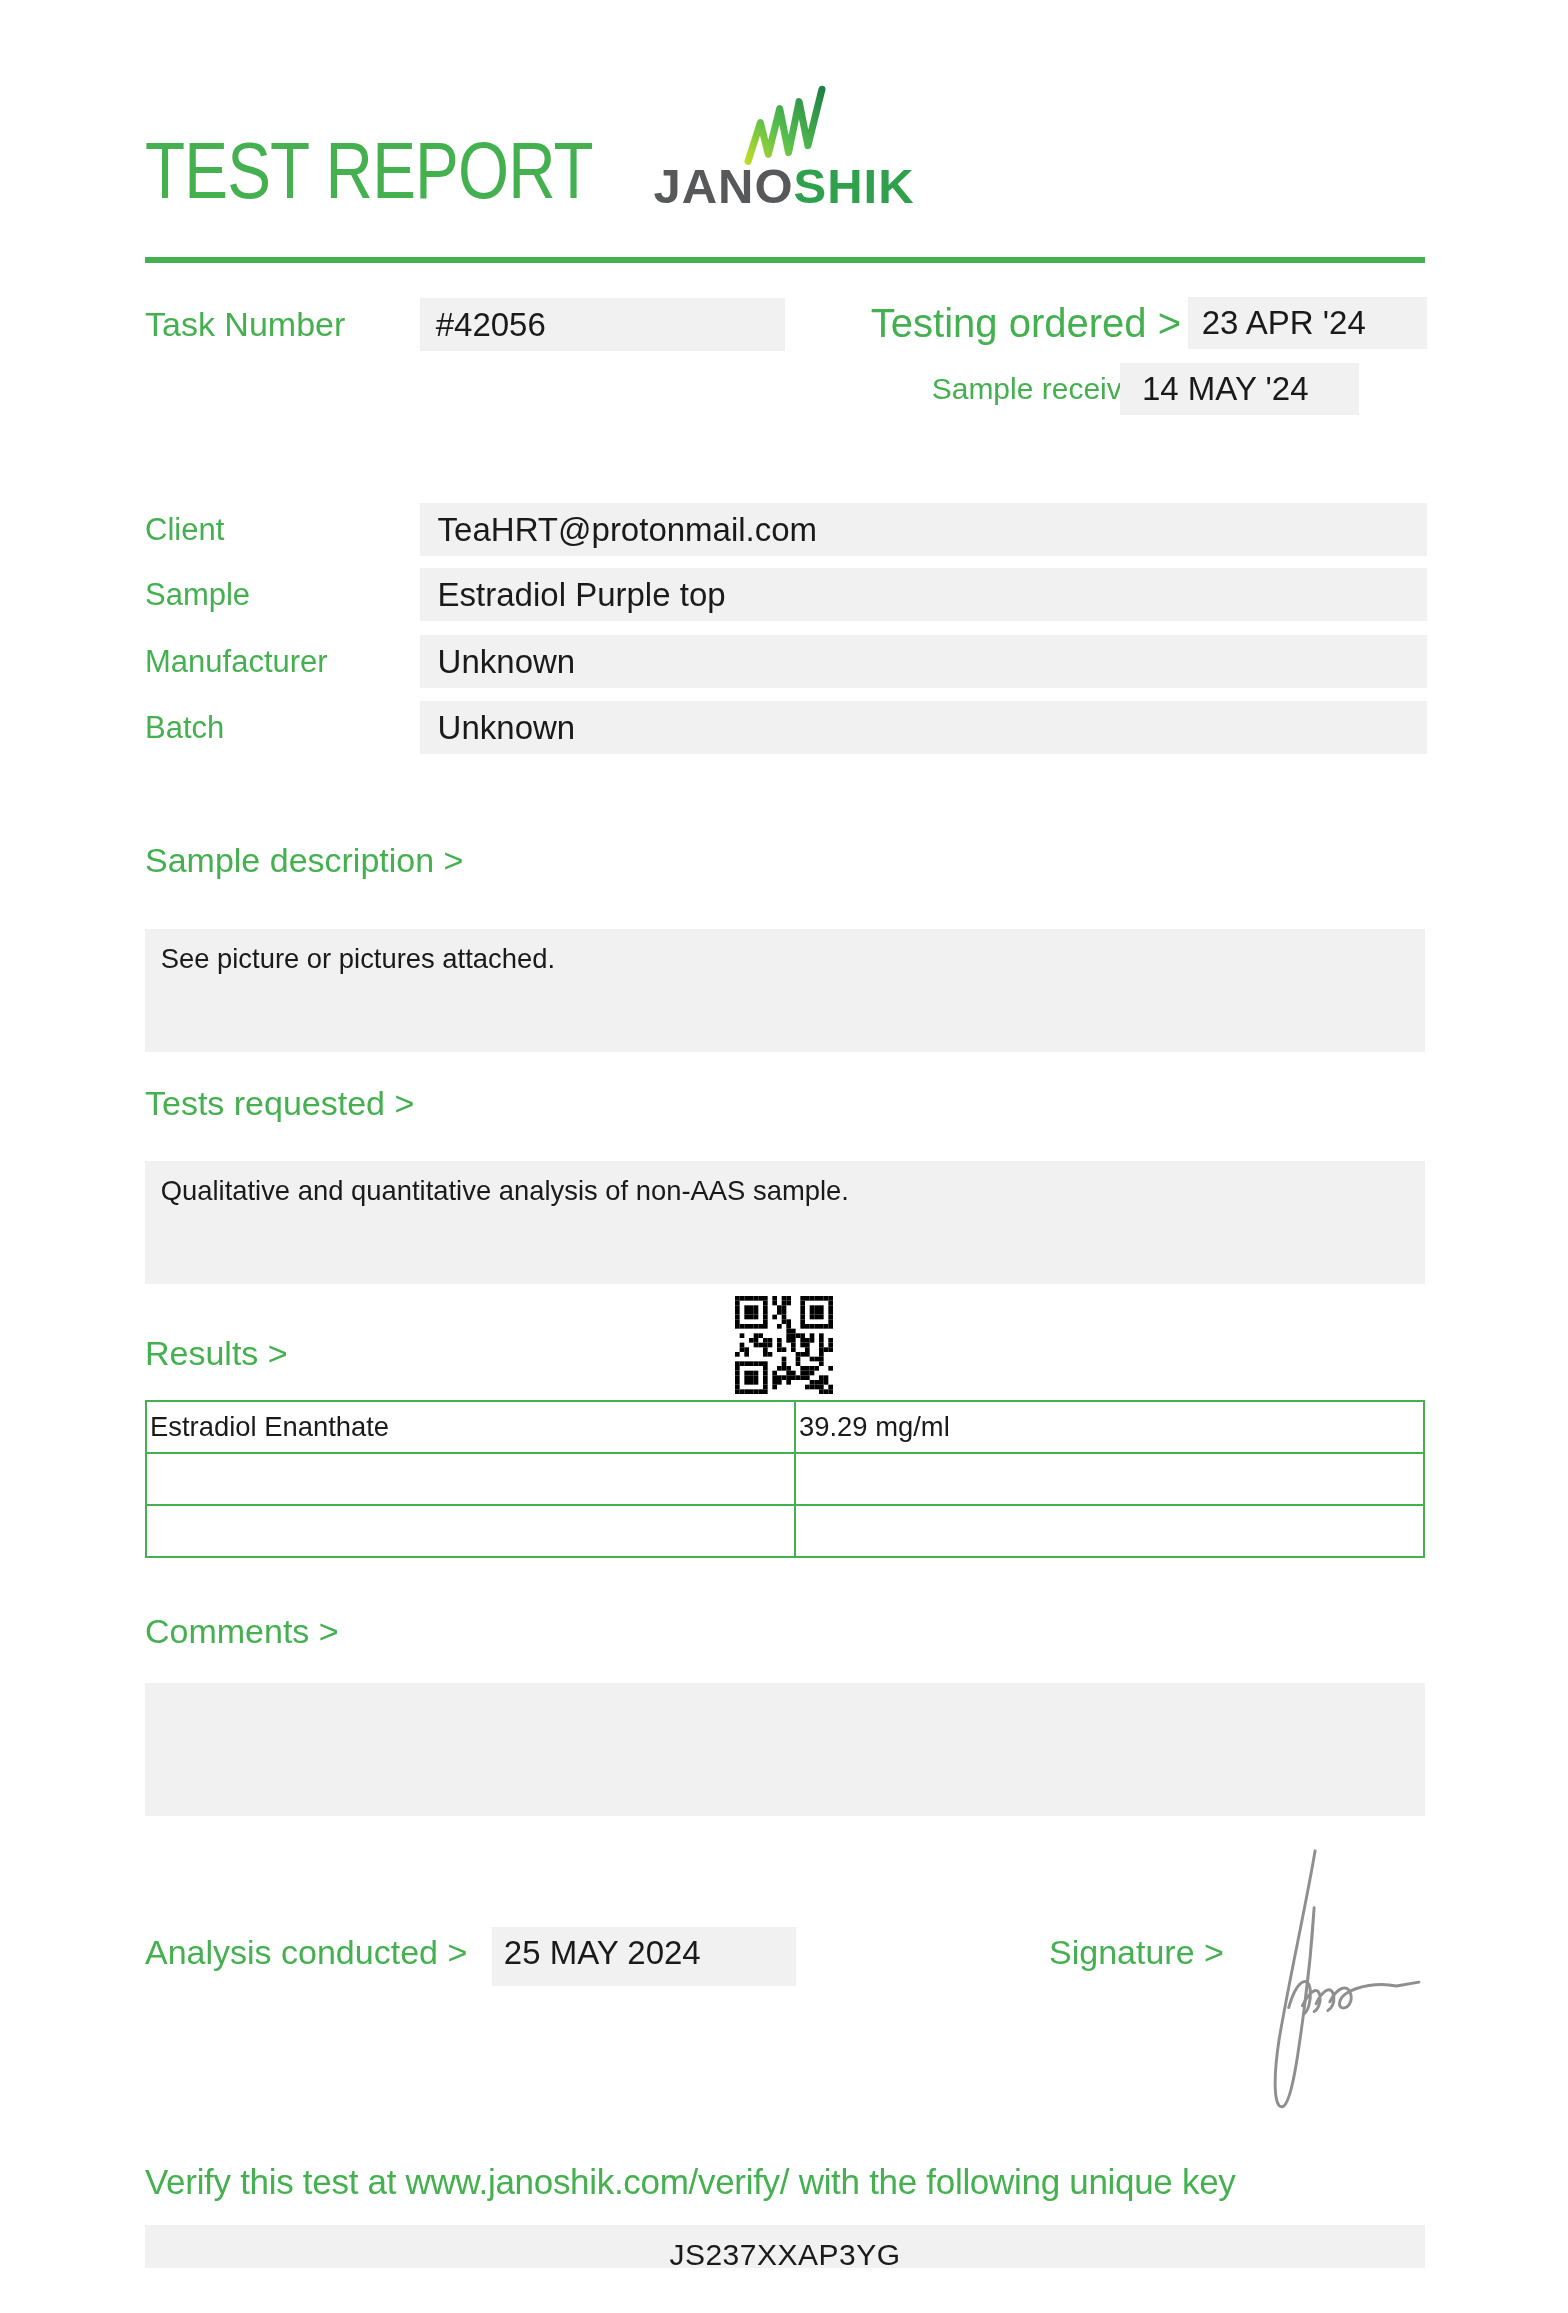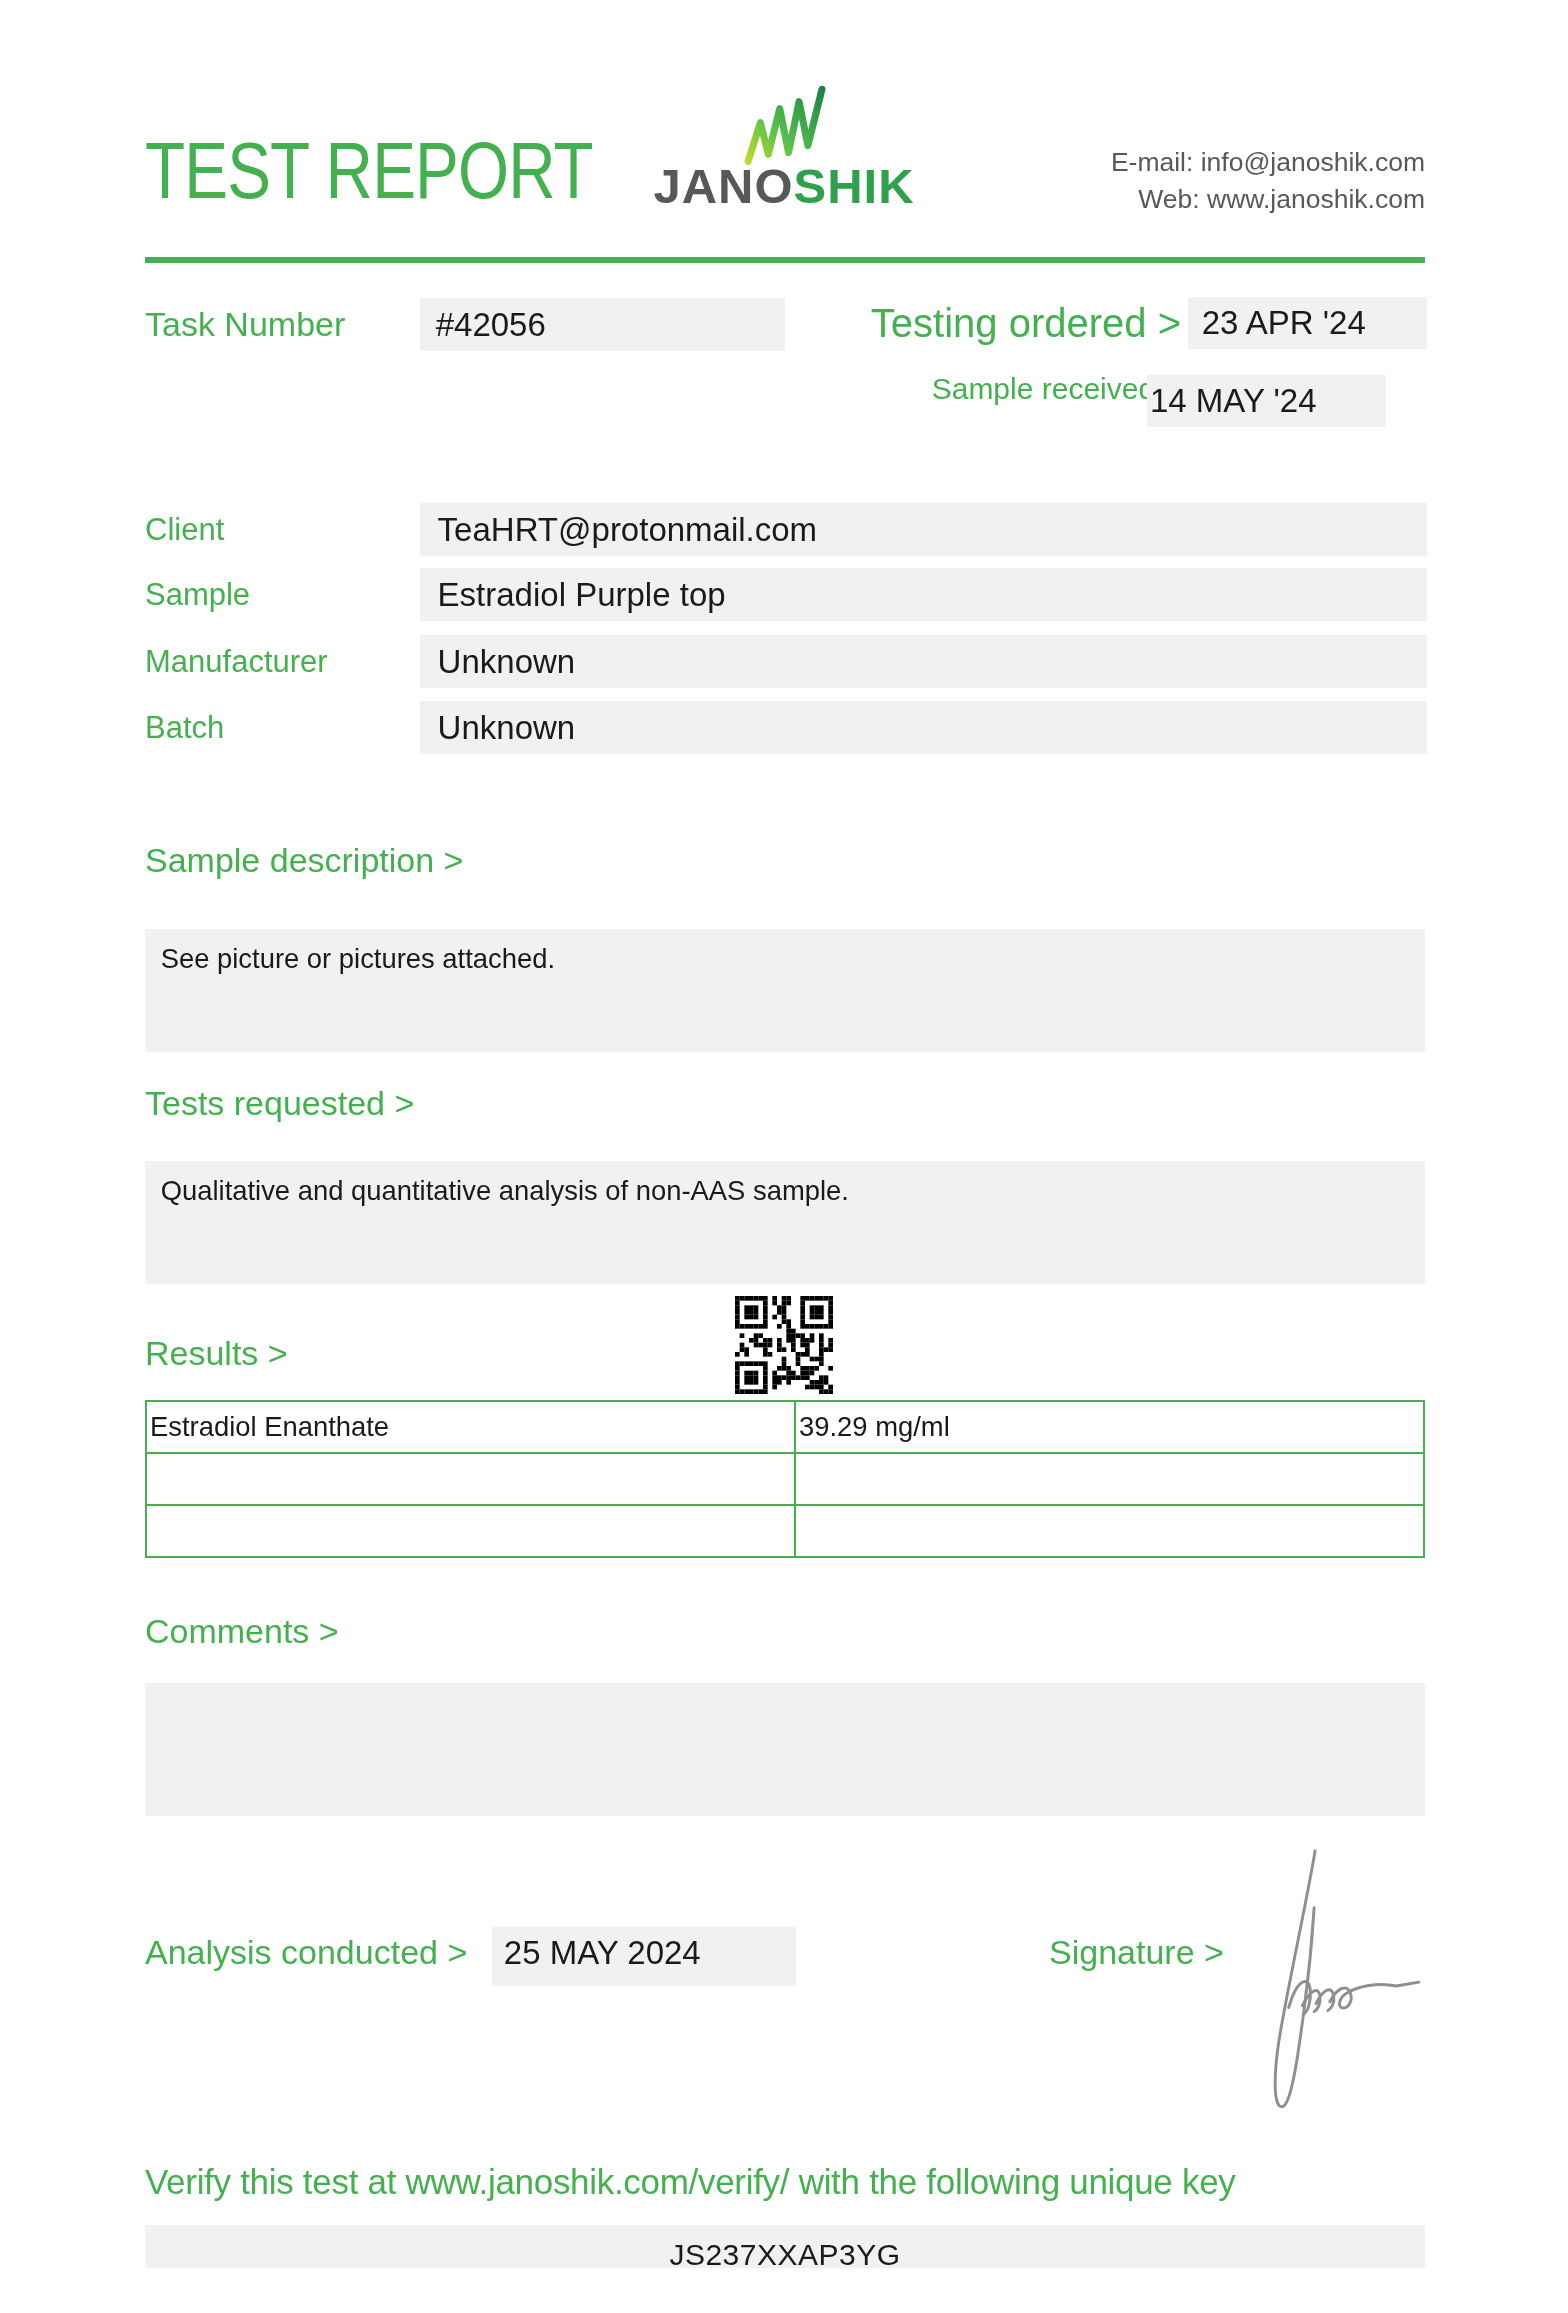--- a/index.html
+++ b/index.html
@@ -35,21 +35,21 @@
   .field-label{position:absolute;color:var(--accent);white-space:nowrap;}
   .gray-box{position:absolute;background:var(--gray-box);}
   .box-text{font-size:33px;color:var(--ink);white-space:nowrap;}
 
   
   .task-label{left:145px;top:298px;font-size:34px;line-height:53px;}
   .task-box{left:420px;top:298px;width:365px;height:53px;line-height:53px;padding-left:15.7px;}
   .date-label-1{left:686px;top:297px;width:495px;text-align:right;font-size:40px;line-height:52px;}
   .date-label-2{left:686px;top:363px;width:495px;text-align:right;font-size:30px;line-height:52px;}
   .date-box-1{left:1188px;top:297px;width:239px;height:52px;line-height:52px;padding-left:13.7px;}
-  .date-box-2{left:1147px;top:363px;width:239px;height:52px;line-height:52px;padding-left:3px;margin-top:12px;}
+  .date-box-2{left:1120px;top:363px;width:239px;height:52px;line-height:52px;padding-left:22px;}
 
   
   .detail-label{left:145px;font-size:31px;line-height:53px;}
   .detail-box{left:420px;width:1007px;height:53px;line-height:53px;padding-left:17.6px;}
 
   .section-heading{position:absolute;left:145px;font-size:34px;color:var(--accent);white-space:nowrap;}
   .section-box{position:absolute;left:145px;width:1280px;background:var(--gray-box);
     font-size:27.4px;color:var(--ink);padding:13.7px 17.6px 0 15.7px;}
 
   .qr{position:absolute;left:735px;top:1296px;width:98px;height:98px;}
@@ -98,24 +98,20 @@
         </linearGradient>
       </defs>
       <path d="M8 88 L22 44 L31 80 L44 28 L54 78 L66 20 L76 70 L92 6" fill="none" stroke="url(#lg)" stroke-width="8" stroke-linecap="round" stroke-linejoin="round"></path>
     </svg>
   </div>
 
   <div class="logo-text">
     <span class="jano">JANO</span><span class="shik">SHIK</span>
   </div>
 
-  <div class="contact">
-    <div>E-mail: info@janoshik.com</div>
-    <div>Web: www.janoshik.com</div>
-  </div>
 
   <div class="rule"></div>
 
   <div class="field-label task-label">Task Number</div>
   <div class="gray-box task-box box-text">#42056</div>
 
   <div class="field-label date-label-1">Testing ordered  &gt;</div>
   <div class="gray-box date-box-1 box-text">23 APR '24</div>
 
   <div class="field-label date-label-2">Sample received &gt;</div>

